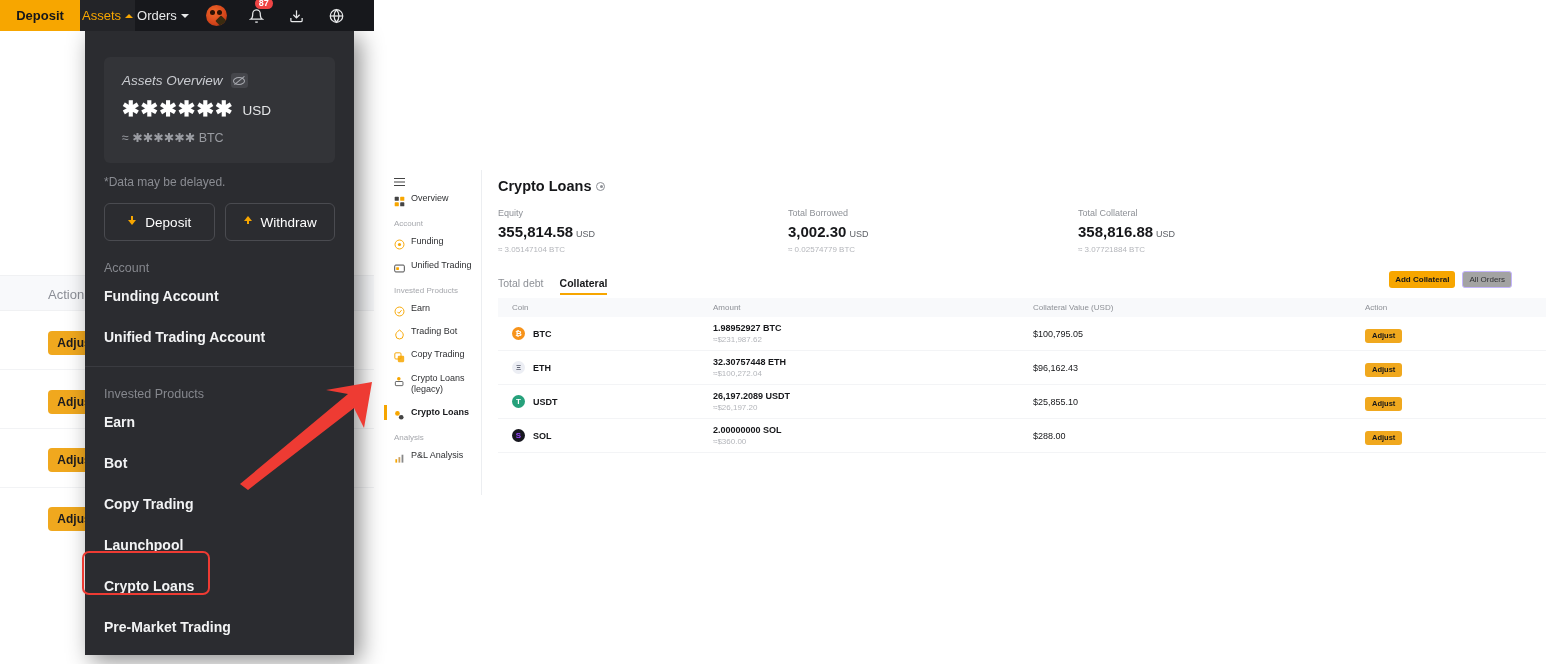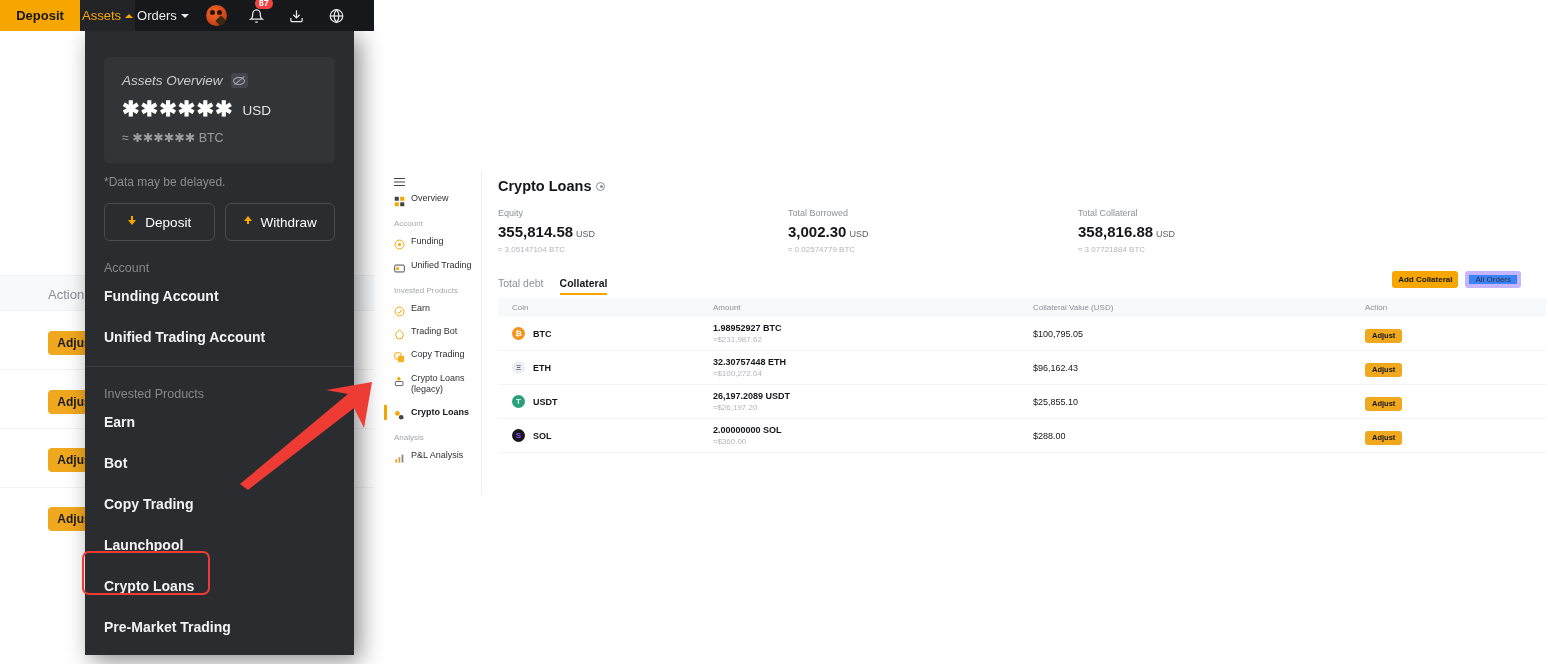--- a/index.html
+++ b/index.html
@@ -139,24 +139,24 @@
   .stat { width: 290px; }
   .stat-label { font-size: 9px; color: #8d9096; }
   .stat-val { margin-top: 5px; font-size: 15px; font-weight: bold; color: #16171a; }
   .stat-val .cur { font-size: 9px; font-weight: normal; color: #5d6066; margin-left: 3px; }
   .stat-btc { margin-top: 5px; font-size: 8px; color: #b4b6bb; }
 
   .tabsrow { margin-top: 20px; display: flex; align-items: center; position: relative; height: 24px; }
   .tab { font-size: 10.5px; color: #8d9096; margin-right: 16px; padding-bottom: 6px; position: relative; }
   .tab.active { color: #16171a; font-weight: bold; }
   .tab.active:after { content:""; position:absolute; left:0; right:0; bottom:0; height: 2px; background: #f7a600; }
-  .tbtns { position: absolute; right: 27px; top: -3px; display: flex; gap: 7px; }
+  .tbtns { position: absolute; right: 36px; top: -3px; display: flex; gap: 7px; }
   .tbtn { height: 17px; border-radius: 3px; font-size: 8px; display: flex; align-items: center; padding: 0 6px; }
   .tbtn.primary { background: #f7a600; color: #16171a; font-weight: bold; }
-  .tbtn.ghost { background: #3b82f6; color: #2f3033; border: 4px solid #c4b5fd; }
+  .tbtn.ghost { background: #a3a3a3; color: #2f3033; border: 1px solid #c4b5fd; }
 
   .tbl { margin-top: 0; width: 1048px; }
   .tbl-head { display: flex; height: 19px; align-items: center; background: #f8f9fb; }
   .tbl-head div { font-size: 8px; color: #8d9096; }
   .c1 { width: 215px; padding-left: 14px; }
   .c2 { width: 320px; }
   .c3 { width: 332px; }
   .c4 { width: 181px; }
   .trow { display: flex; align-items: center; height: 34px; border-bottom: 1px solid #f3f4f6; }
   .coin { display: flex; align-items: center; gap: 8px; }

